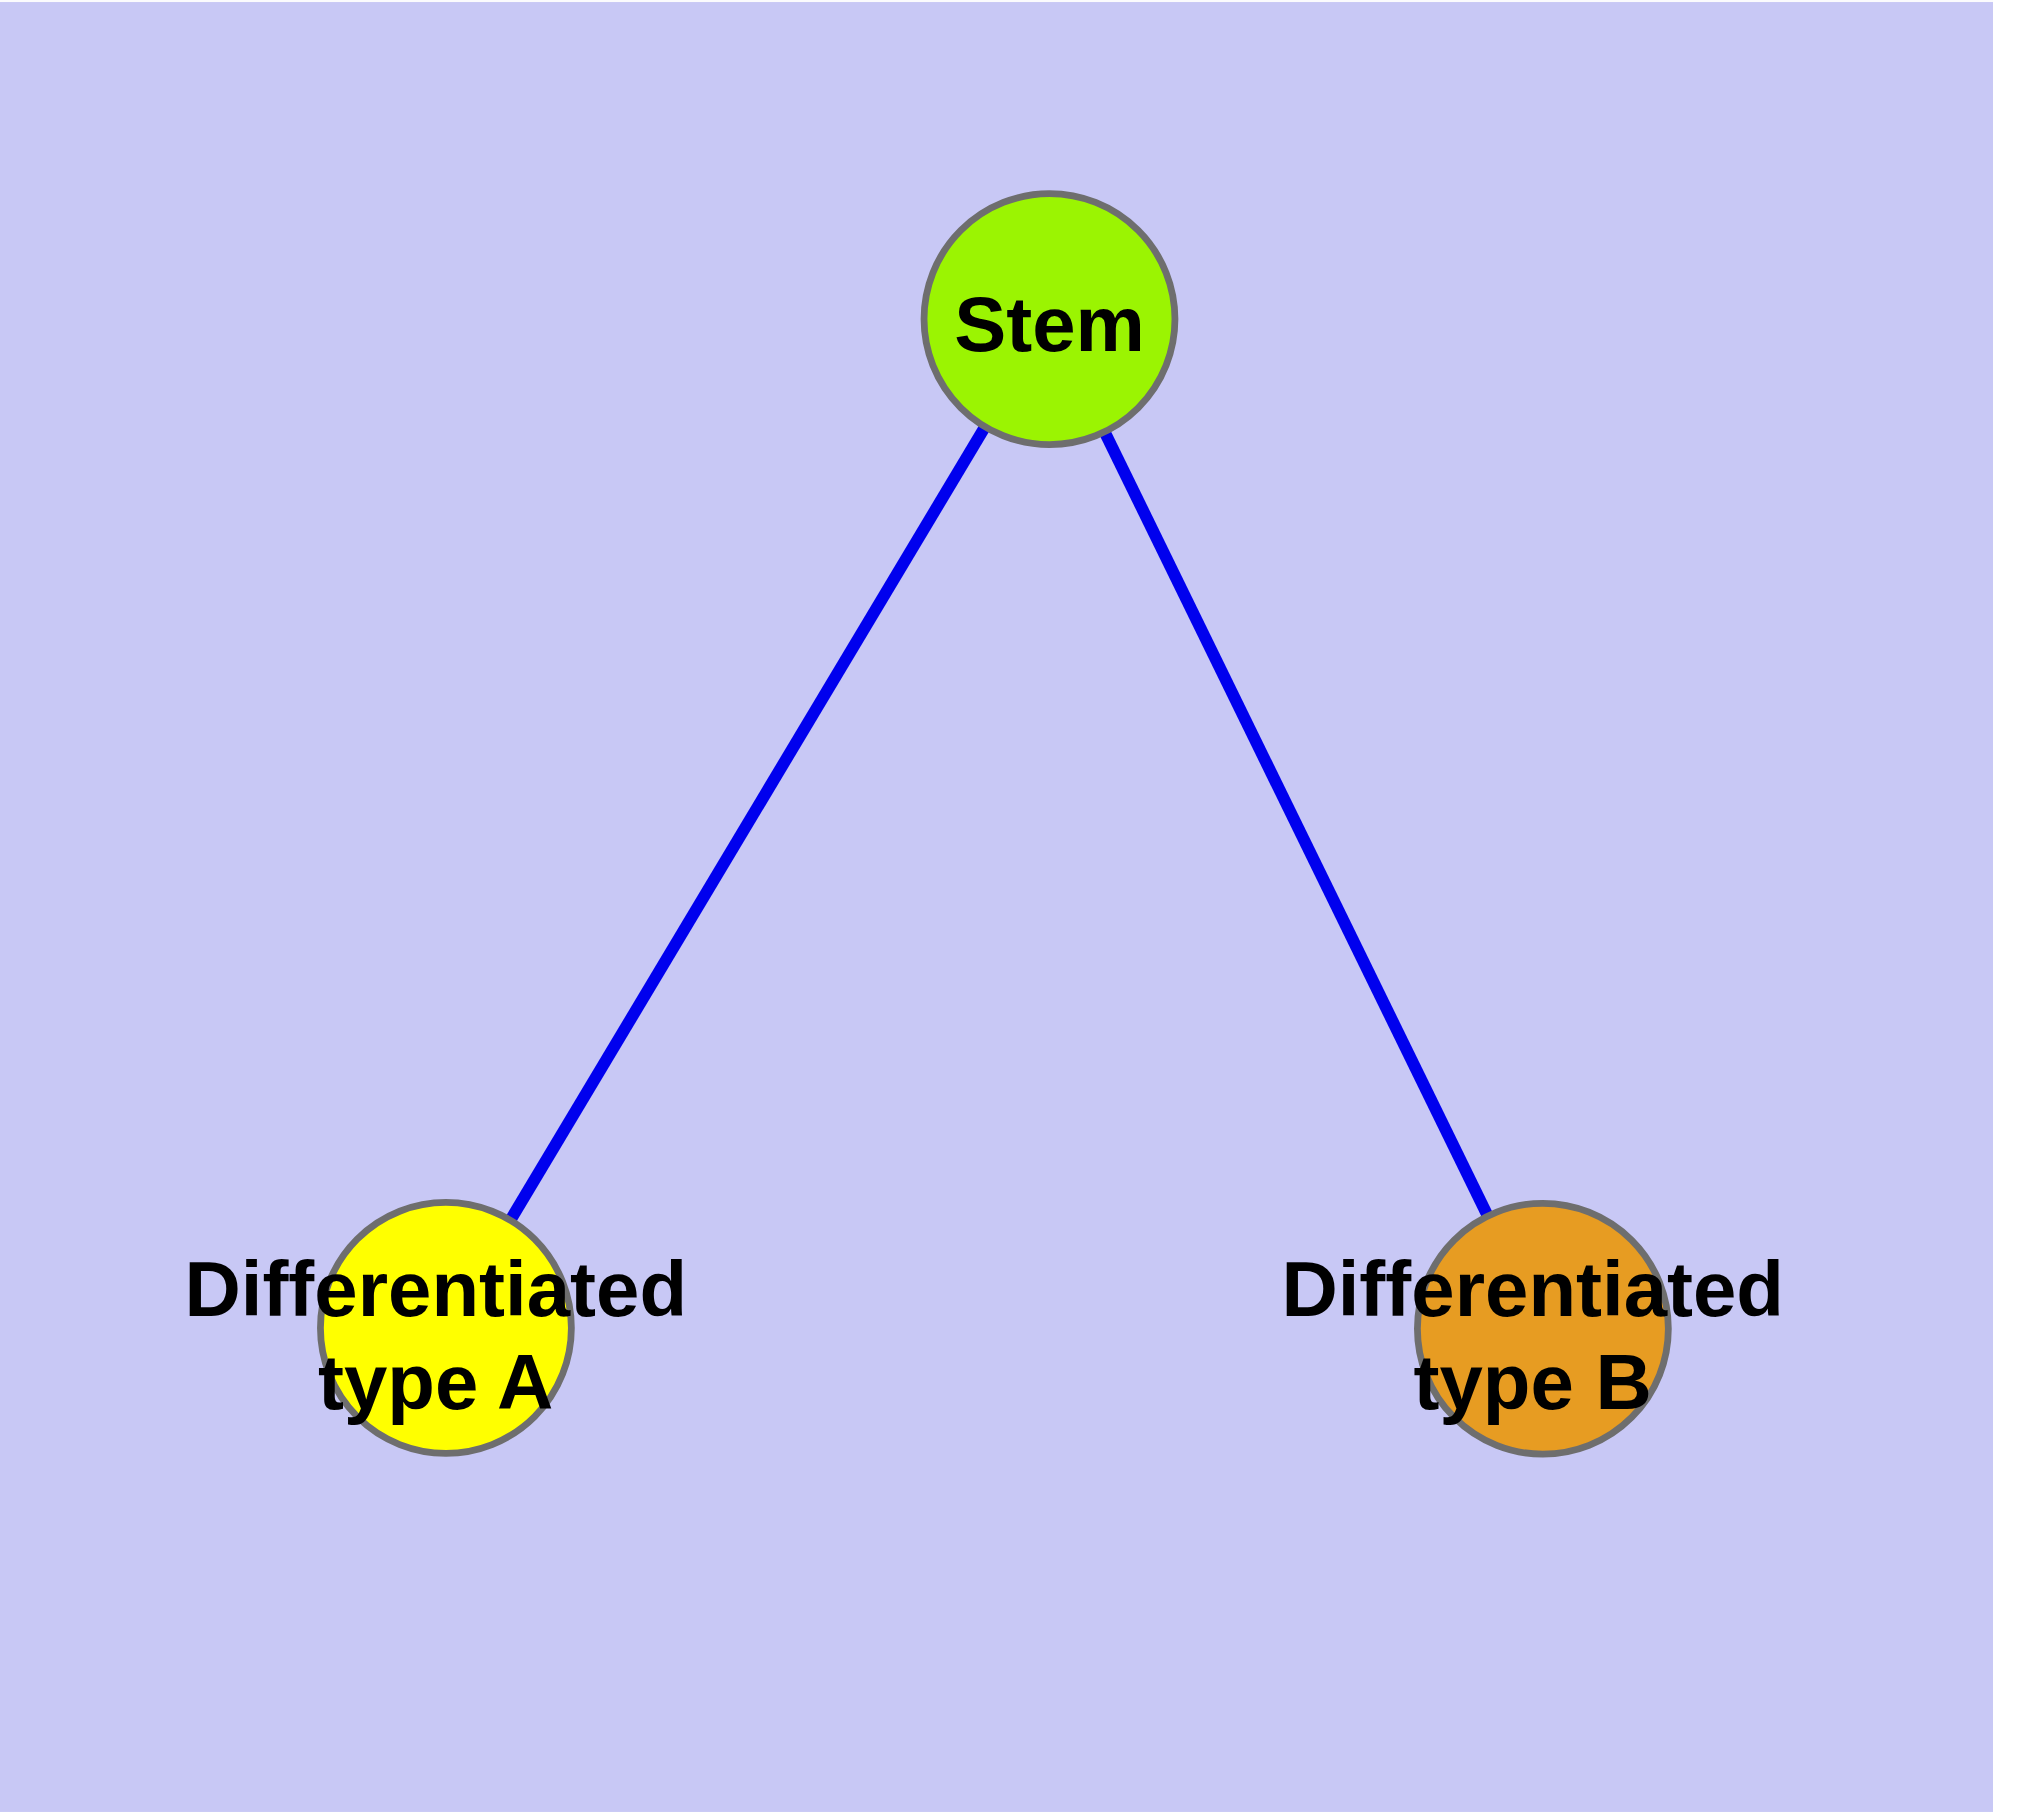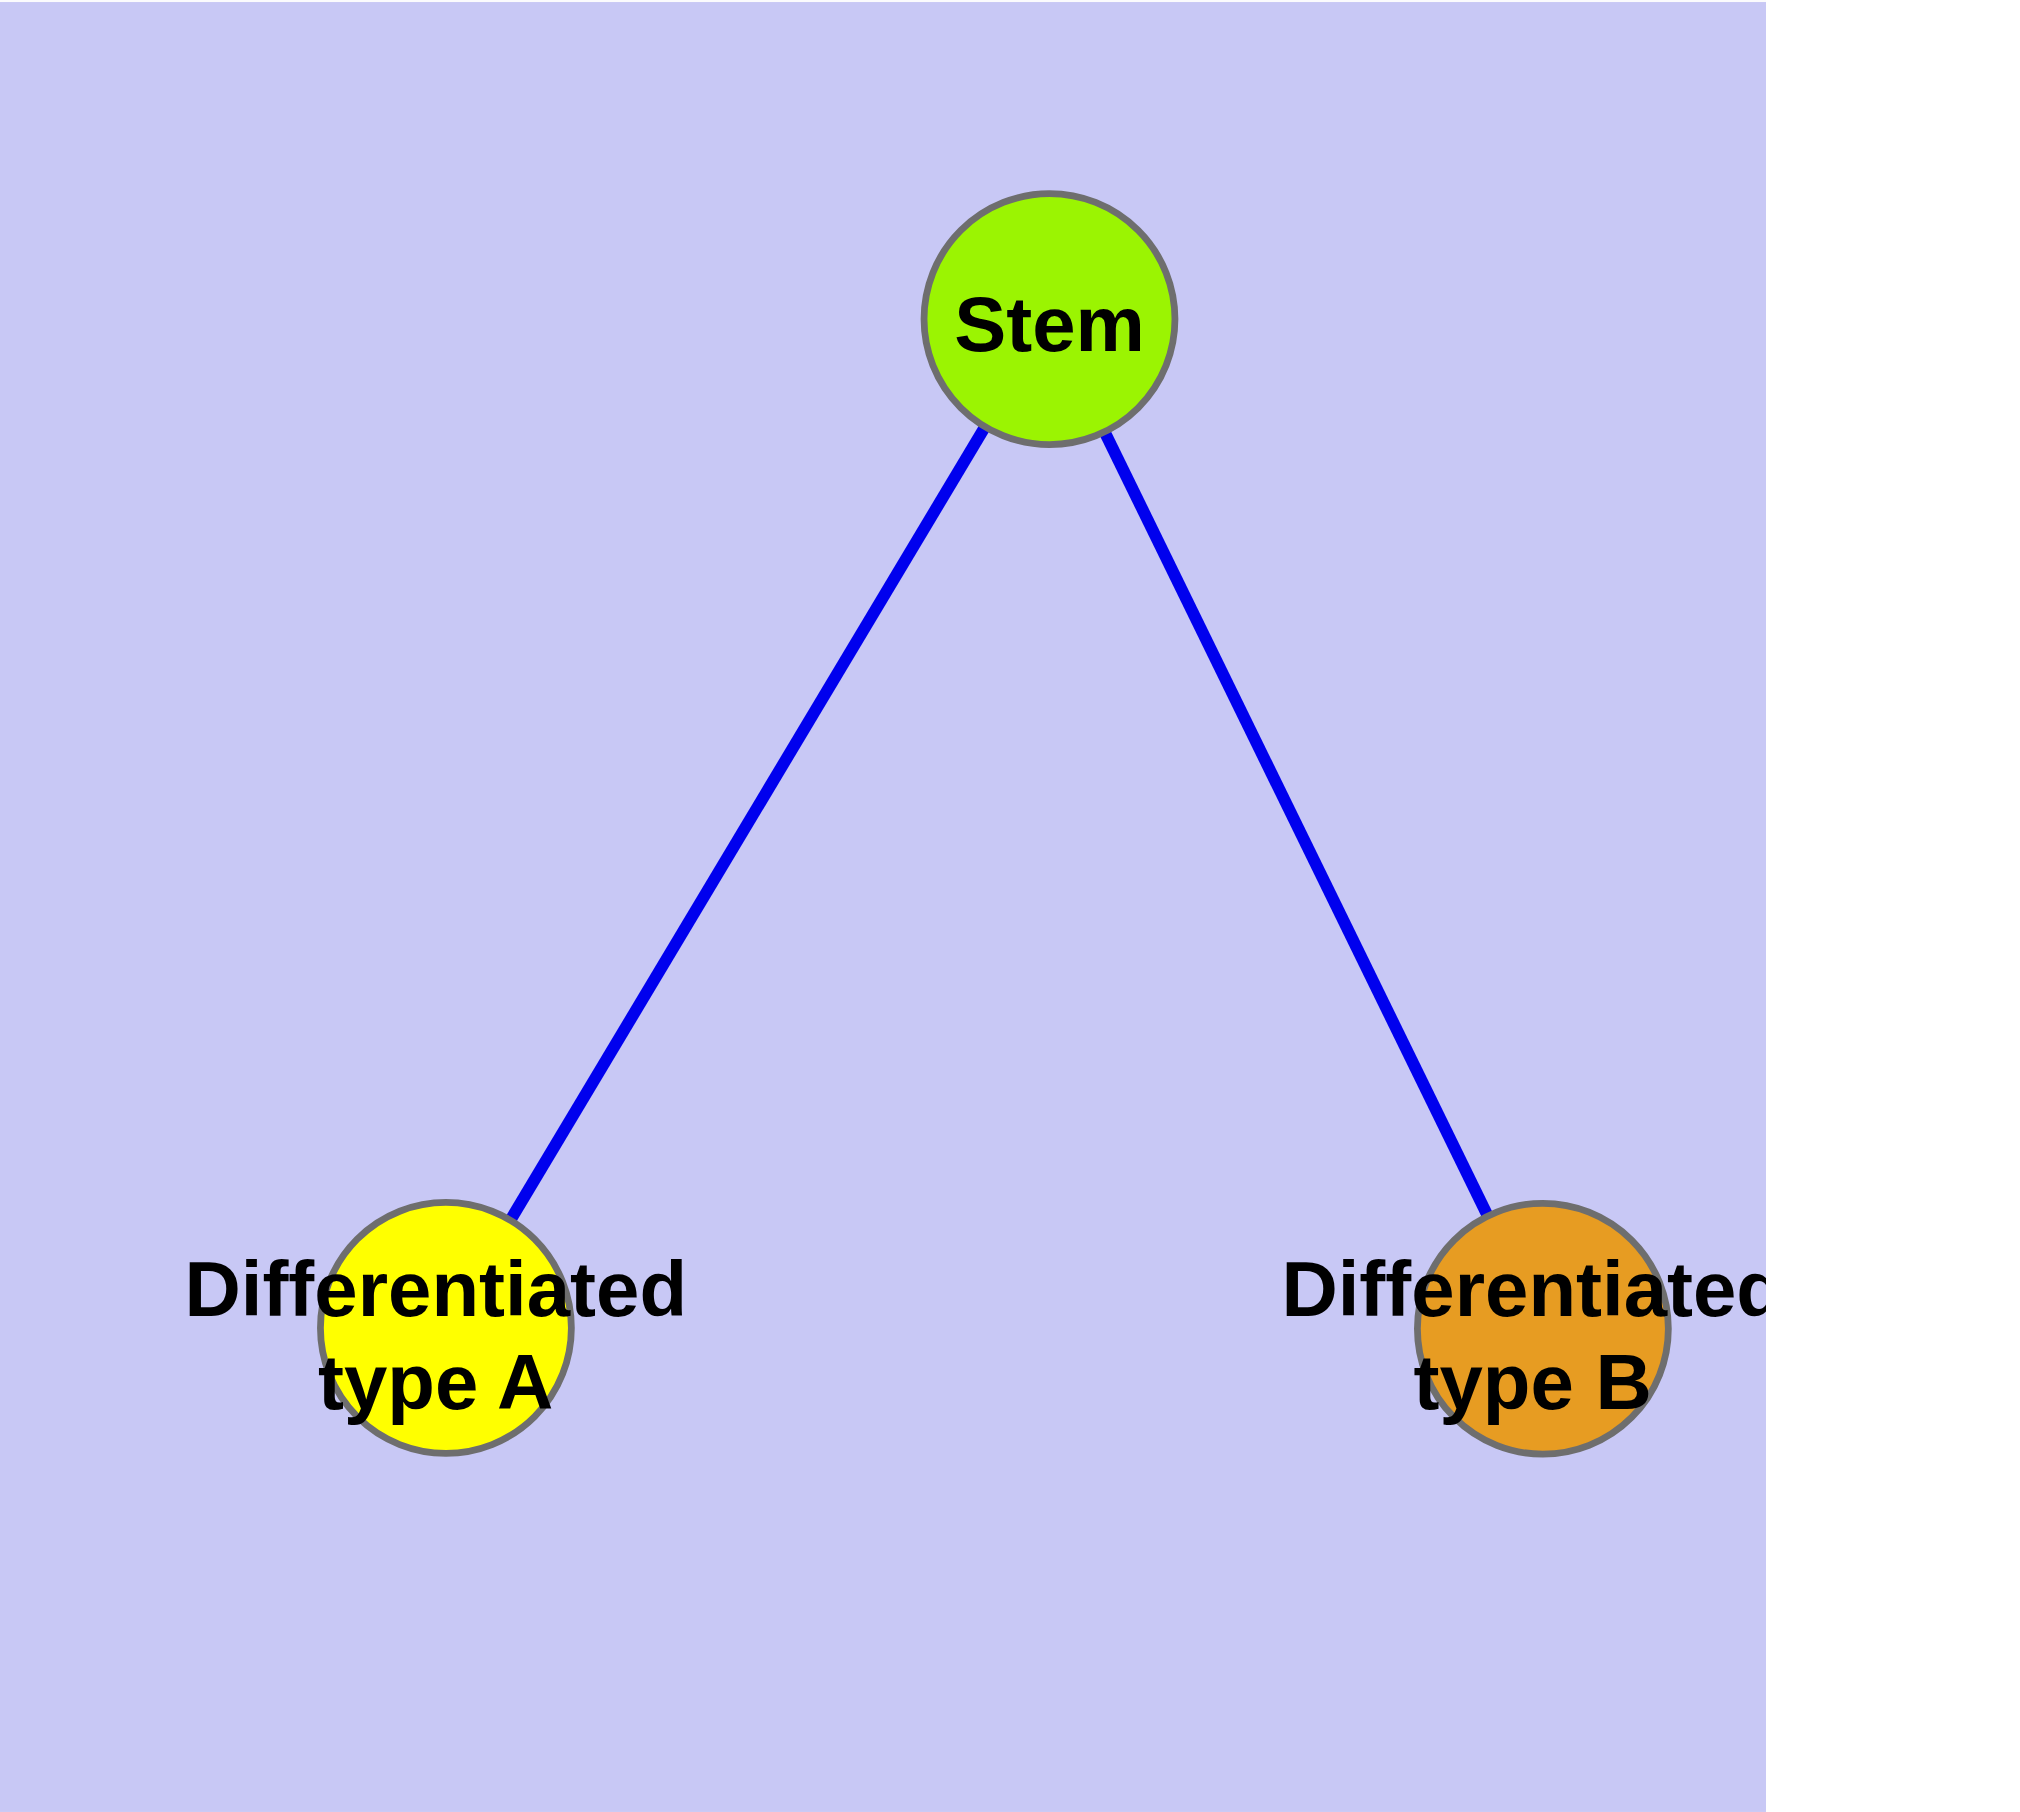--- a/index.html
+++ b/index.html
@@ -1,21 +1,21 @@
 <!DOCTYPE html>
 <html style="font-size:13.6px"><head>
 <meta charset="utf-8">
 <style>
   html, body {
     margin: 0;
     padding: 0;
   }
   .canvas-wrap {
     position: relative;
-    width: 1766px;
+    width: 1993px;
     height: 1812px;
     overflow: hidden;
     border-top: 2.5px solid #fbfbfd; 
     box-sizing: border-box;
     font-family: "Liberation Sans", sans-serif;
     text-decoration: underline;
   }
   svg.diagram {
     display: block;
     width: 2021px;

